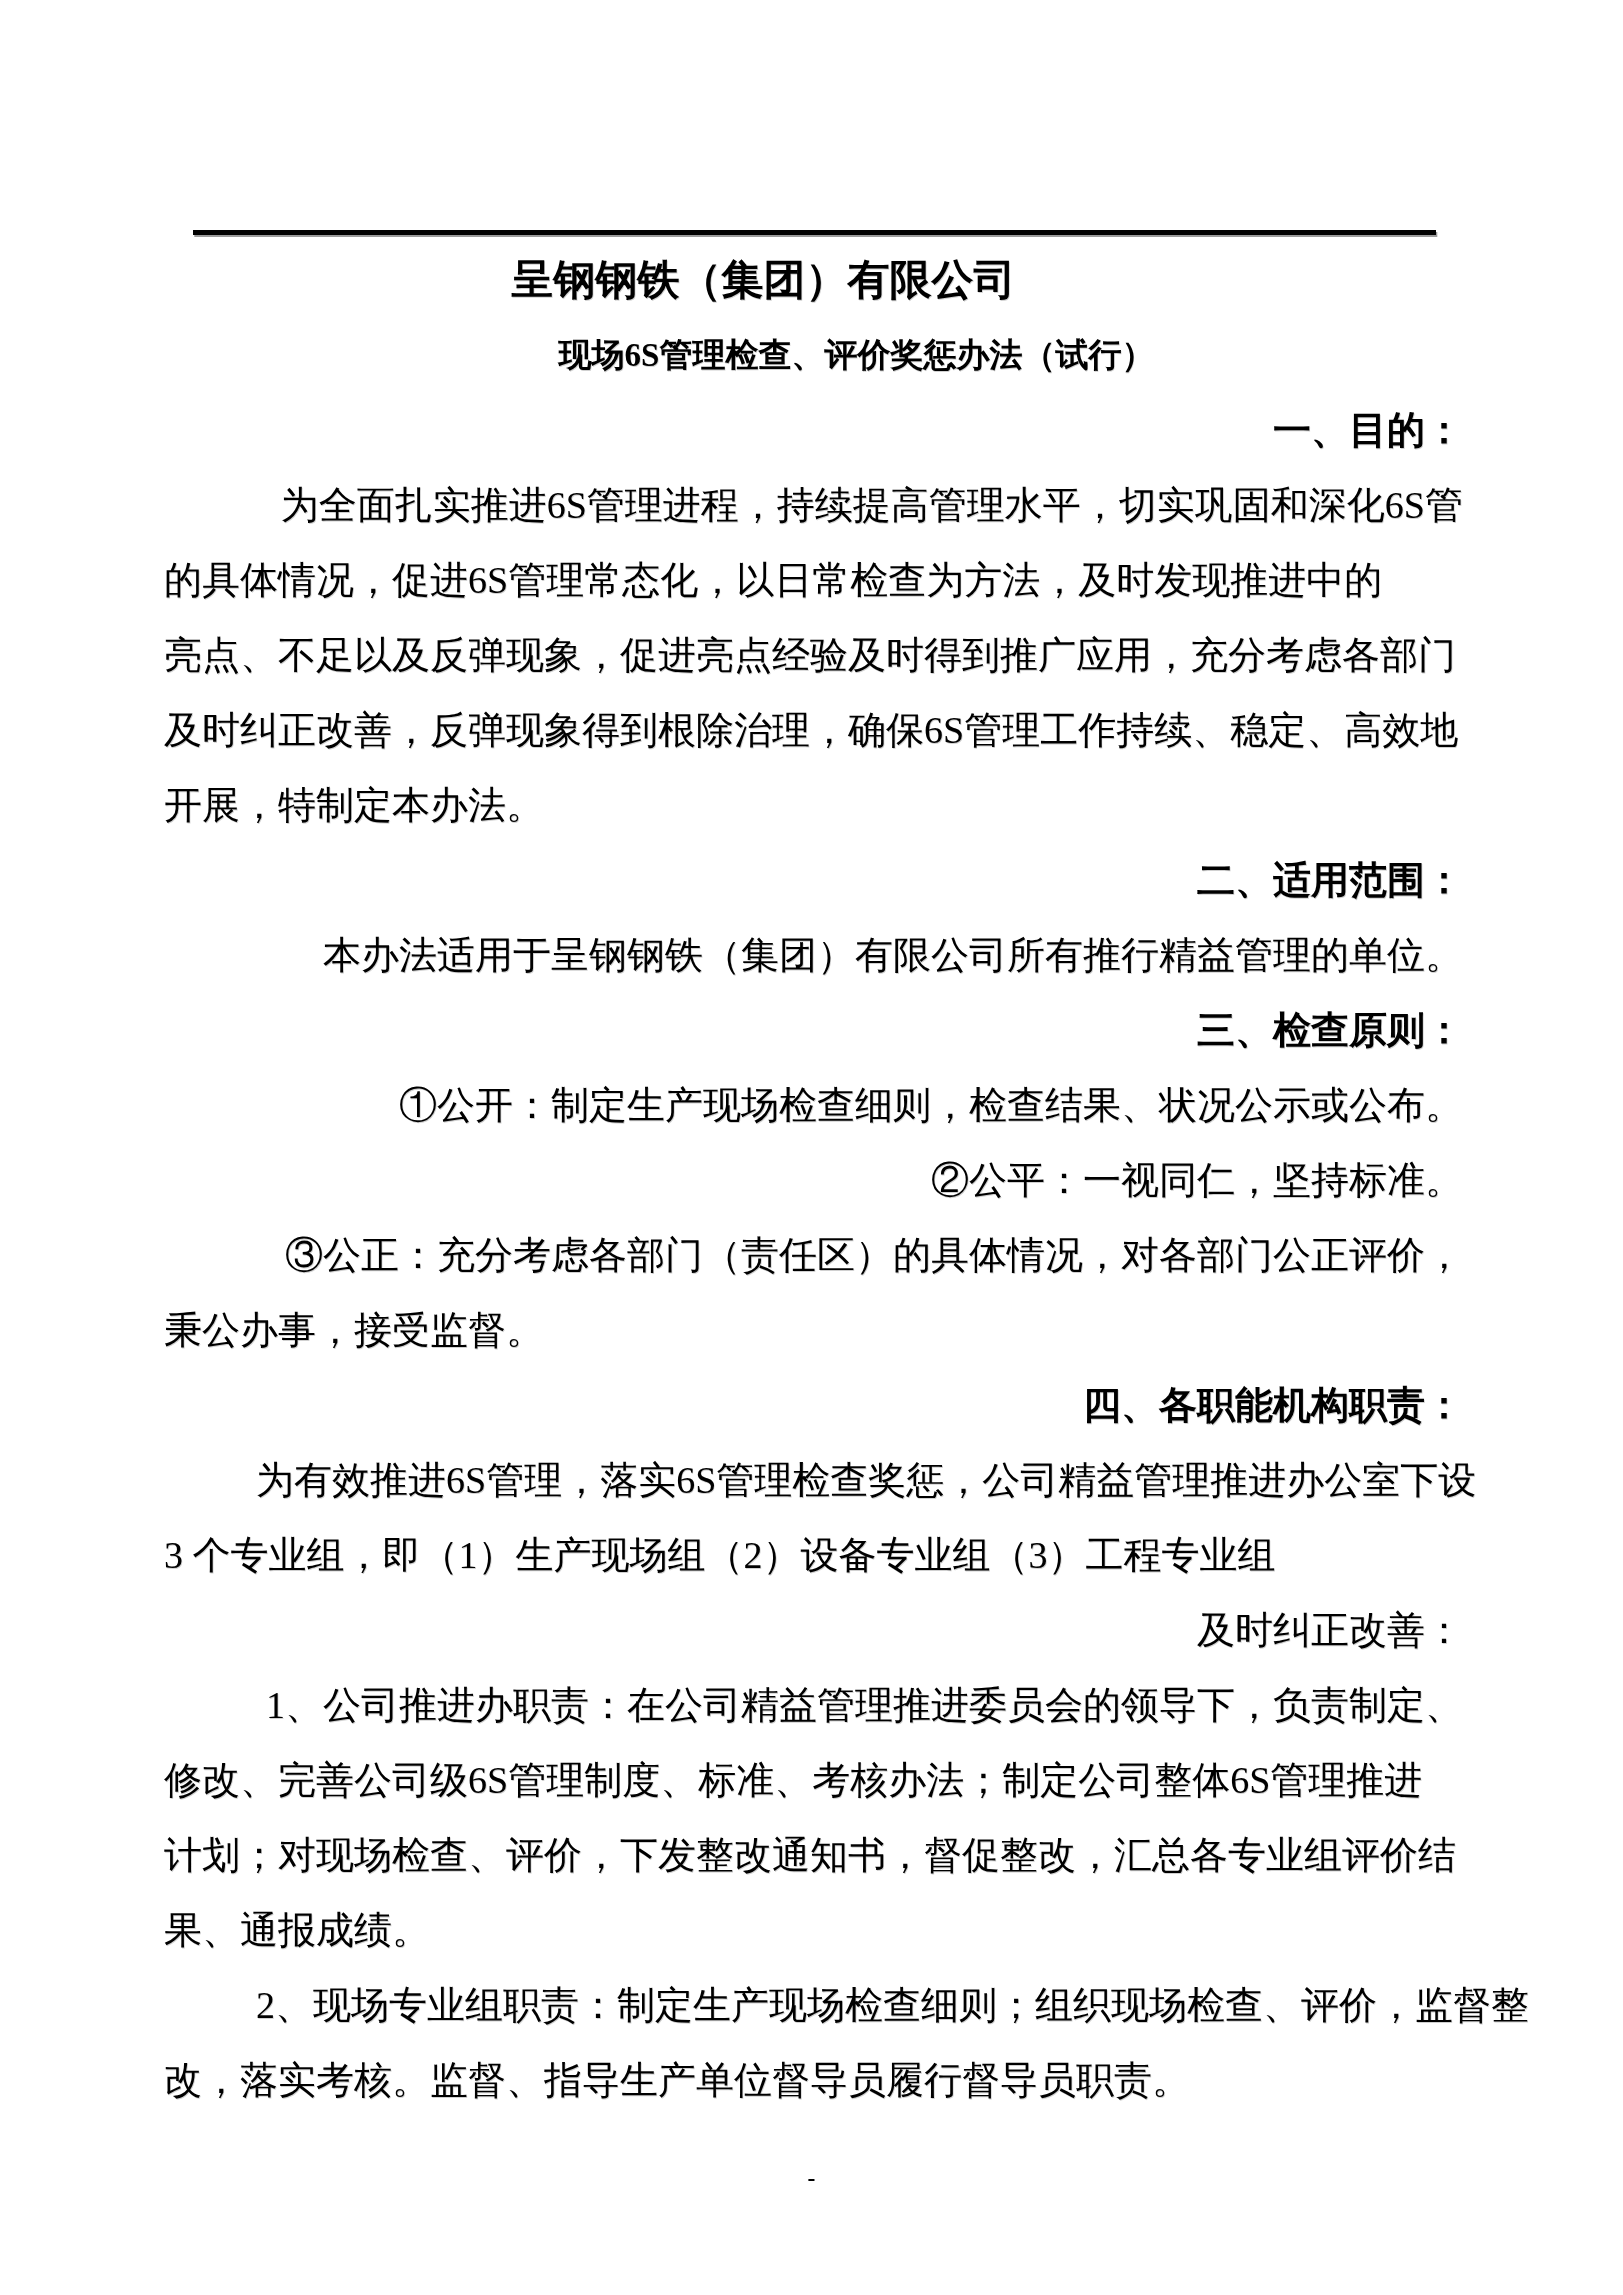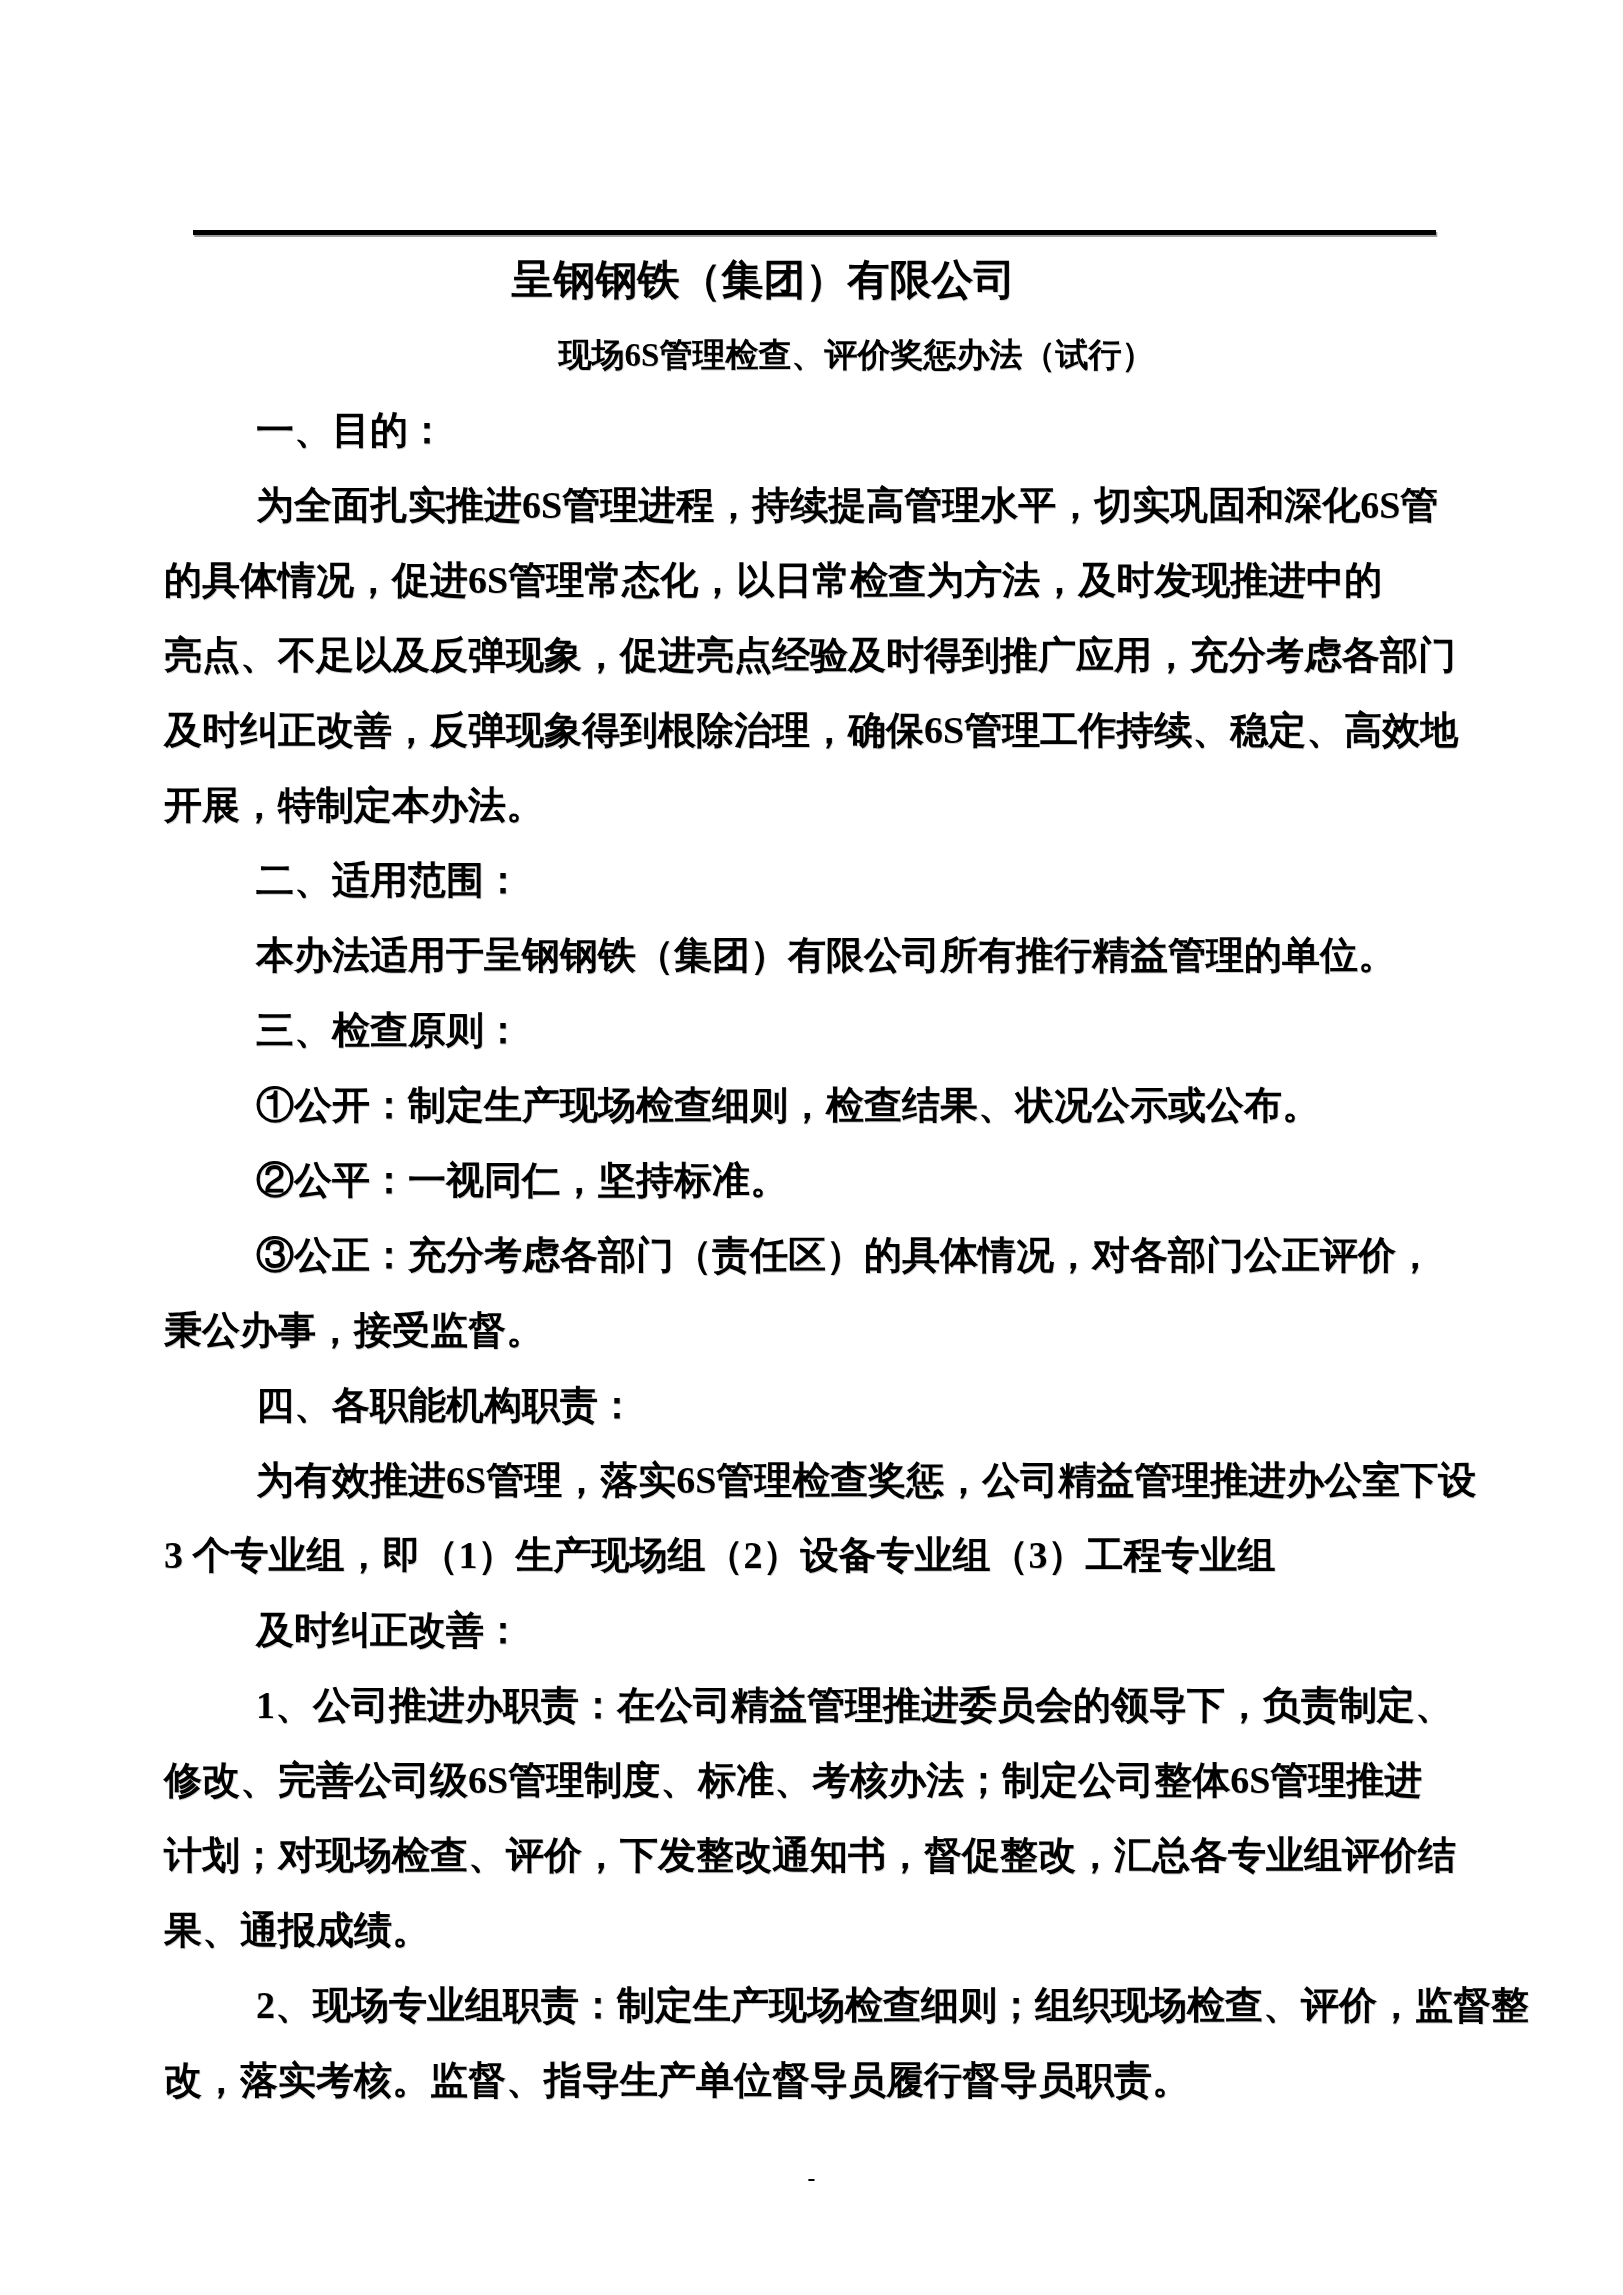--- a/index.html
+++ b/index.html
@@ -33,38 +33,37 @@
     width: 1299px;
   }
   .line {
     margin: 0;
     padding: 0;
     height: 75px;
     line-height: 75px;
     font-size: 38px;
     white-space: nowrap;
     text-shadow: 0.7px 1.3px 0 rgba(120,120,120,0.35);
-    font-weight: bold;
   }
   .title {
     font-weight: bold;
     font-size: 42px;
     text-align: center;
     position: relative;
     left: -50px;
   }
   .subtitle {
     font-weight: bold;
     font-size: 33px;
     text-align: center;
     position: relative;
     left: 43px;
   }
   .head { font-weight: bold; }
-  .ind  { padding-left: 92px; }
+  .ind  { padding-left: 92px; text-align: right; }
   .footer {
     position: absolute;
     left: 0;
     top: 2159px;
     width: 1623px;
     height: 39px;
     line-height: 39px;
     text-align: center;
     font-size: 23.6px;
     font-weight: bold;

